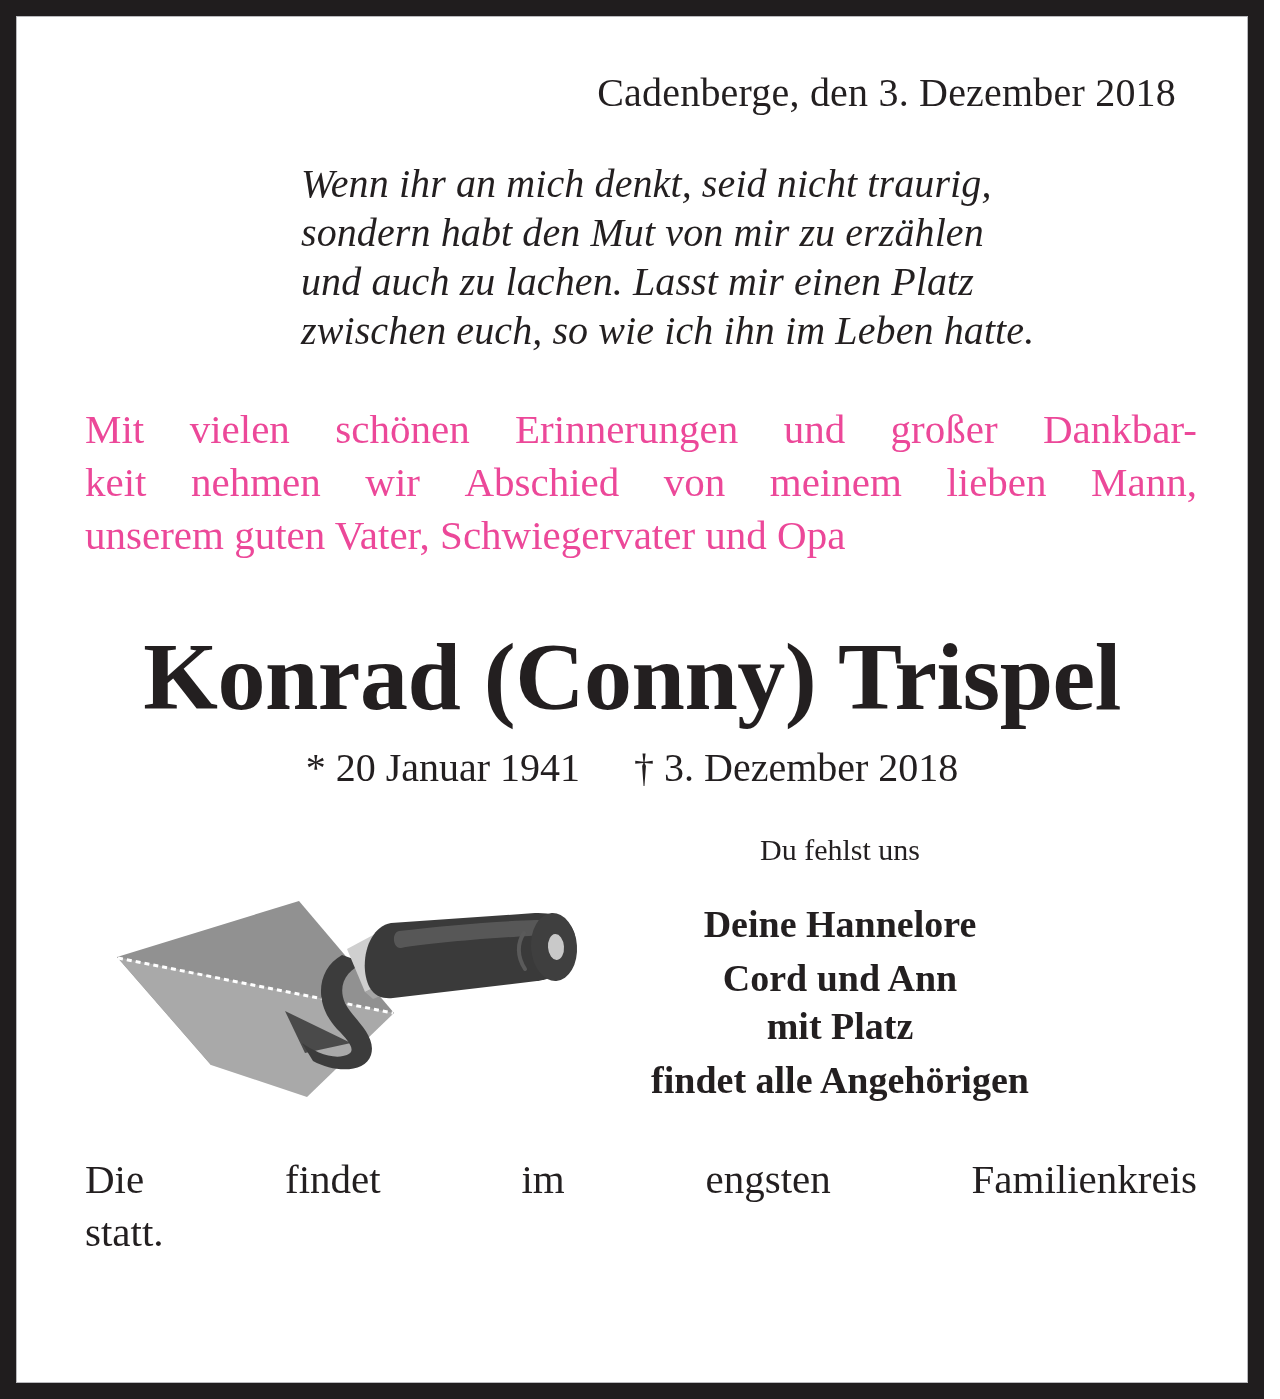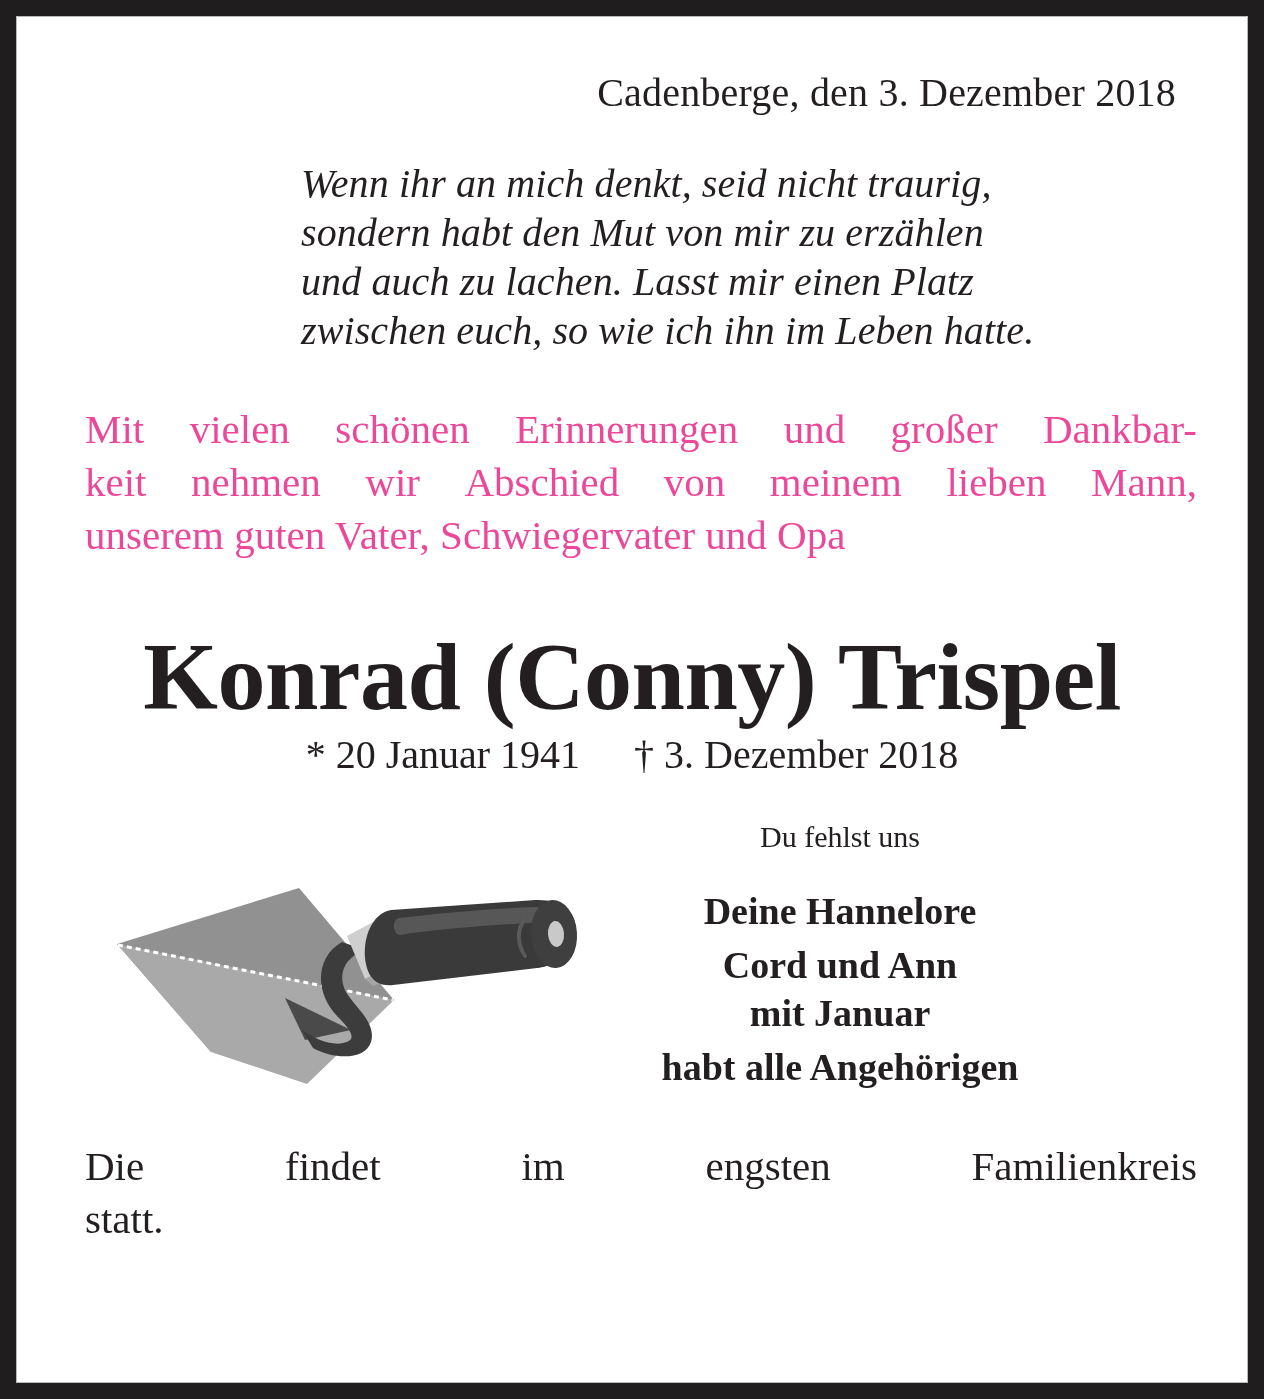--- a/index.html
+++ b/index.html
@@ -89,21 +89,21 @@
     text-align: center;
     font-size: 96px;
     font-weight: bold;
     line-height: 1.02;
     color: #231f20;
     letter-spacing: -0.5px;
     white-space: nowrap;
   }
 
   #life-dates {
-    margin-top: 5px;
+    margin-top: 18px;
     text-align: center;
     font-size: 40px;
     color: #231f20;
     white-space: nowrap;
   }
   #life-dates .birth-date { margin-right: 54px; }
 
   
   #lower-section {
     position: relative;
@@ -246,22 +246,22 @@
 
             <path d="M 425 40 C 418 50 418 64 426 76" stroke="#5a5a5a" stroke-width="4" fill="none" stroke-linecap="round"></path>
           </svg>
         </div>
 
         <div id="family-block">
           <div id="family-intro">Du fehlst uns</div>
           <div id="family-names">
             <span class="family-name">Deine Hannelore</span>
             <span class="family-name tight">Cord und Ann</span>
-            <span class="family-name tight">mit Januar</span>
-            <span class="family-name">habt alle Angehörigen</span>
+            <span class="family-name tight">mit Platz</span>
+            <span class="family-name">findet alle Angehörigen</span>
           </div>
         </div>
 
       </div>
 
       <div id="closing-paragraph">
         <span class="cp-just">
             <span>Die</span>
             <span>findet</span>
             <span>im</span>

